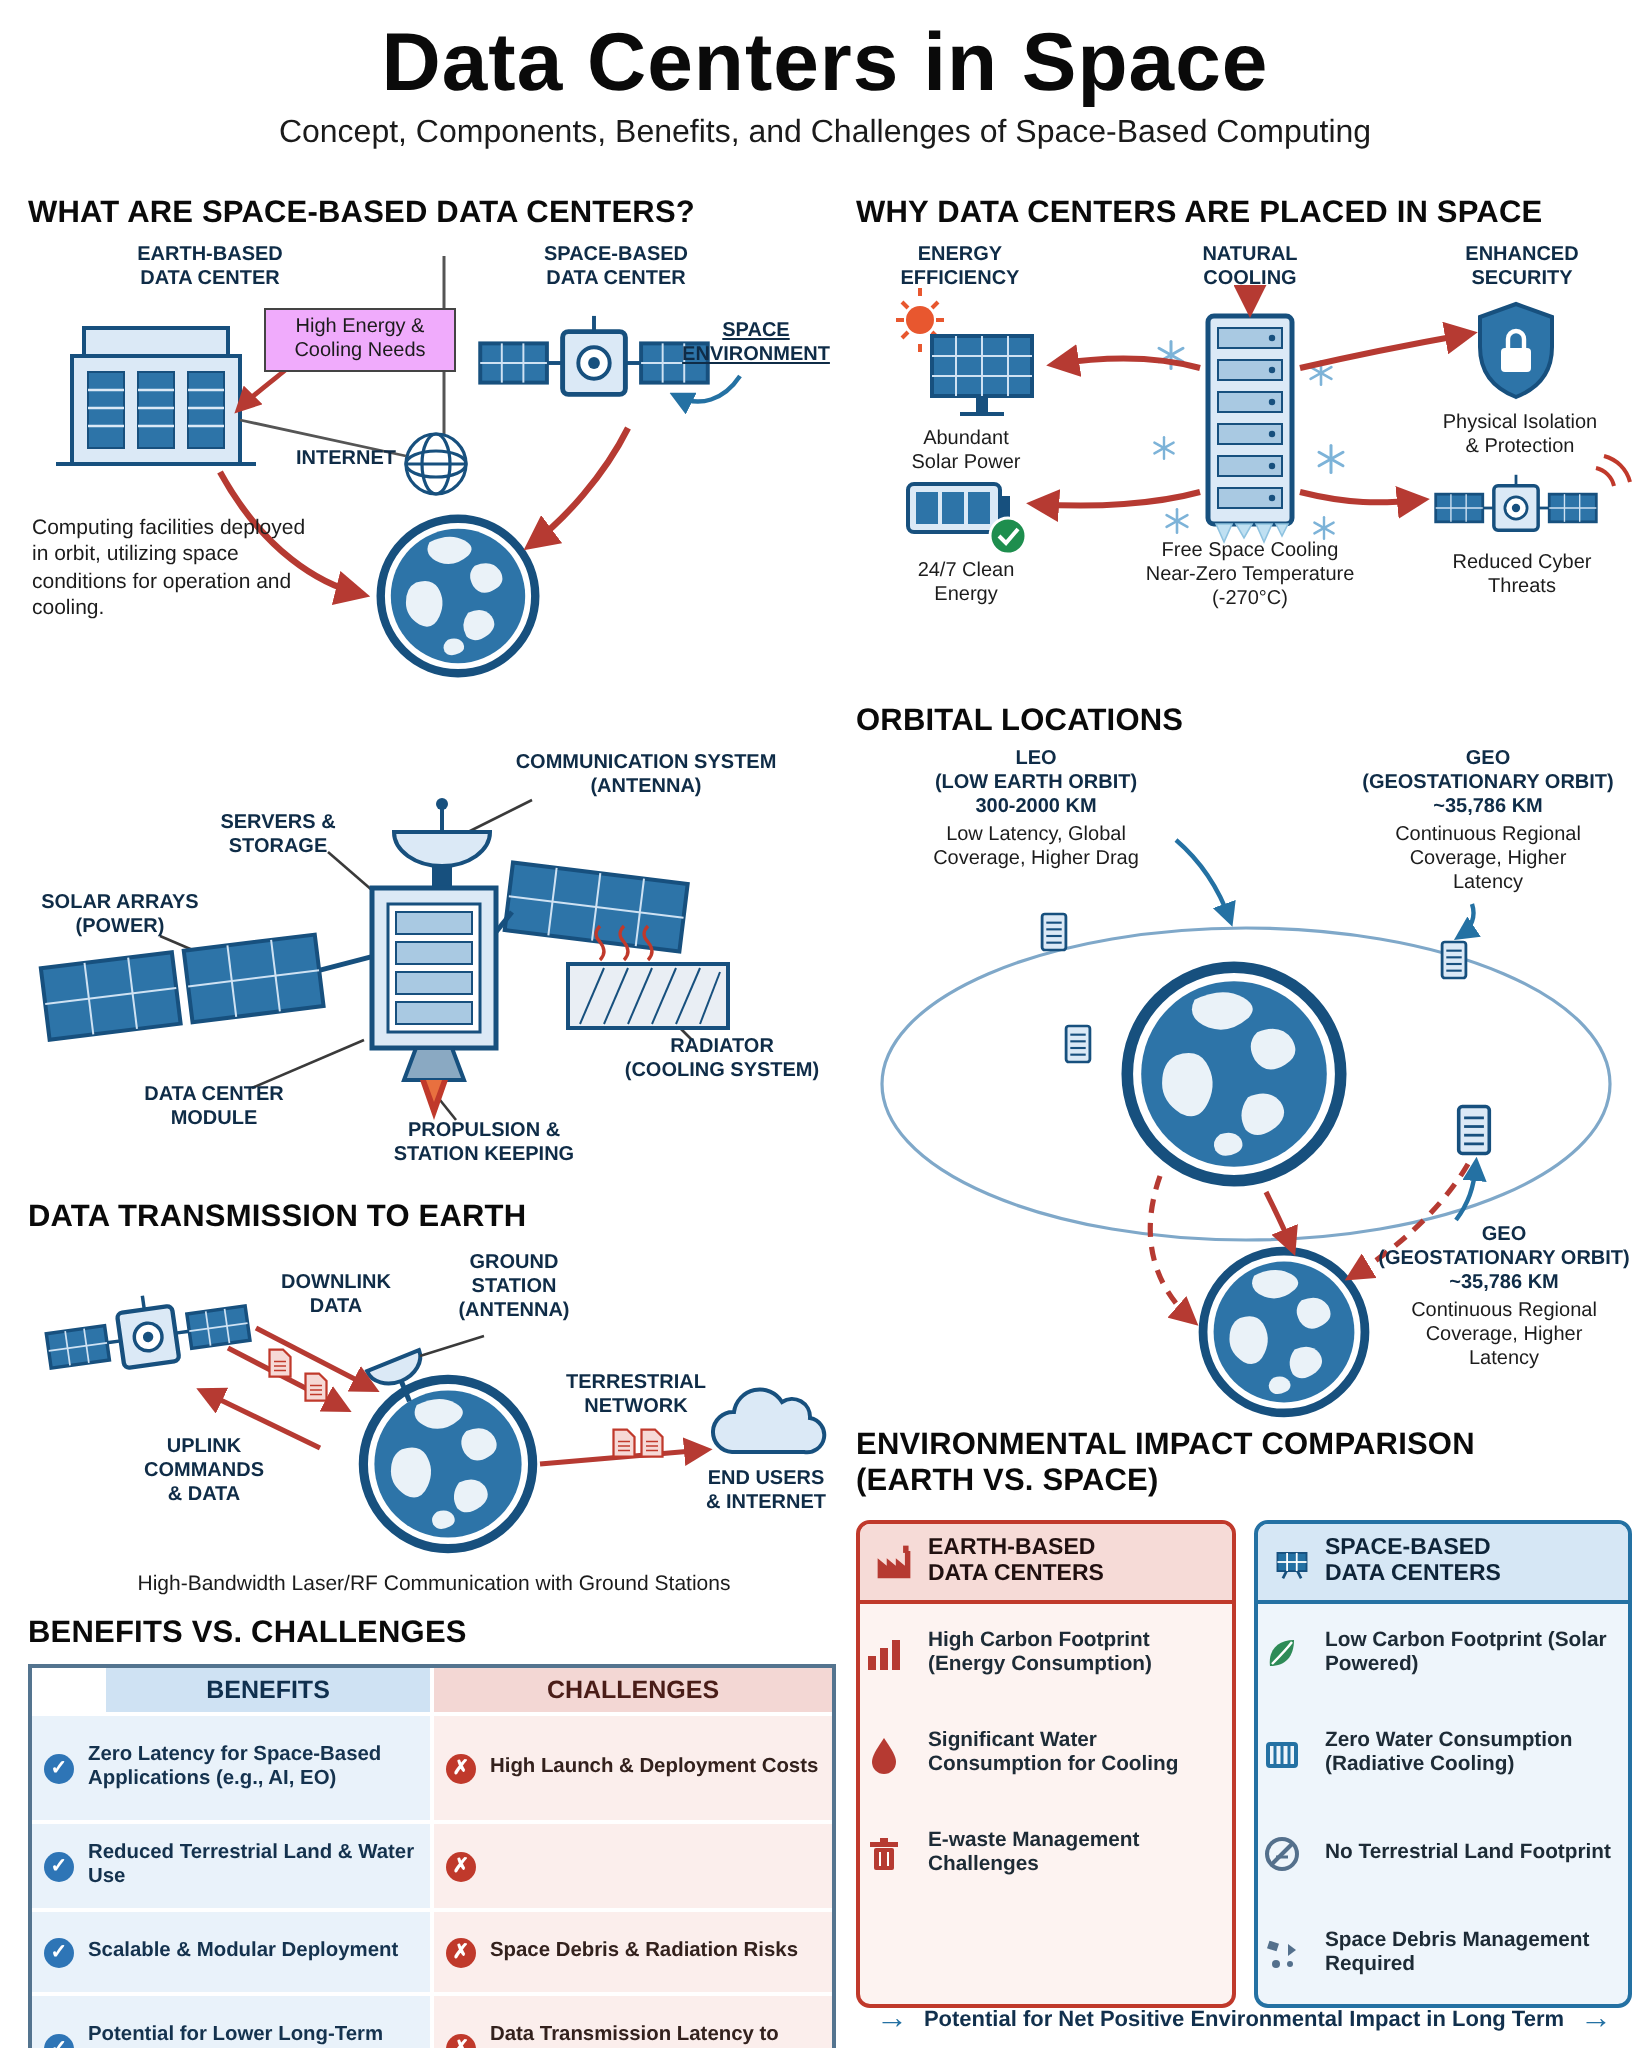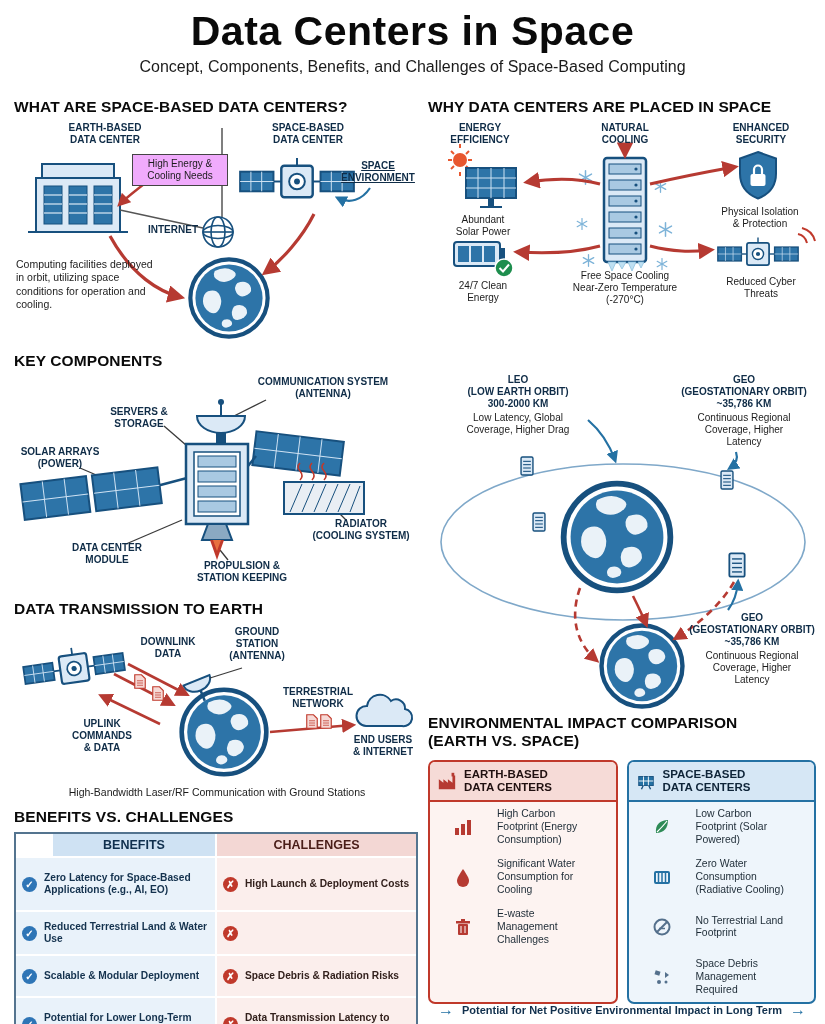--- a/index.html
+++ b/index.html
@@ -30,21 +30,21 @@
   .chip.bb{background:#2e75b6;}
   .chip.cc{background:#c0392b;}
   
   .env-boxes{position:absolute;top:46px;left:0;width:388px;display:flex;gap:9px;}
   .env-box{flex:1;border-radius:7px;overflow:hidden;border:2px solid;}
   .env-box.earth{border-color:#c0392b;background:#fdf3f1;}
   .env-box.space{border-color:#2471a3;background:#eef5fb;}
   .env-head{display:flex;align-items:center;gap:7px;padding:6px 7px;font-size:11.5px;font-weight:800;white-space:pre-line;line-height:1.15;}
   .env-box.earth .env-head{background:#f6dbd7;color:#201010;border-bottom:2px solid #c0392b;}
   .env-box.space .env-head{background:#d6e7f5;color:#0e2438;border-bottom:2px solid #2471a3;}
-  .env-item{display:flex;align-items:center;gap:24px;padding:3px 23px;min-height:44px;font-size:10.4px;font-weight:400;color:#1d2b36;line-height:1.22;}
+  .env-item{display:flex;align-items:center;gap:12px;padding:3px 2px;min-height:44px;font-size:10.4px;font-weight:700;color:#1d2b36;line-height:1.22;}
   .icon20{flex:0 0 20px;}
   .env-footer{position:absolute;left:0;top:288px;width:388px;display:flex;align-items:center;justify-content:center;gap:8px;font-size:11px;font-weight:700;color:#11304d;}
   .env-footer .arr{color:#2471a3;font-size:16px;font-weight:800;line-height:1;}
 </style>
 </head>
 <body>
 
 <svg width="0" height="0" style="position:absolute" aria-hidden="true">
   <defs>
     <marker id="mR" viewBox="0 0 10 10" refX="7" refY="5" markerWidth="5.5" markerHeight="5.5" orient="auto">
@@ -257,21 +257,20 @@
 Near-Zero Temperature
 (-270°C)</div>
       <div class="note" style="left:280px;top:84px;width:104px;">Physical Isolation
 &amp; Protection</div>
       <div class="note" style="left:288px;top:154px;width:90px;">Reduced Cyber
 Threats</div>
     </div>
   </section>
 
   <section class="sec" style="left:14px;top:352px;width:406px;height:244px;">
-    <h2 class="sec-h">KEY COMPONENTS</h2>
     <div class="canvas" style="top:22px;width:406px;height:222px;">
       <svg class="underlay" width="406" height="222" viewBox="0 0 406 222">
         <g stroke="#3a3a3a" stroke-width="1.3">
           <line x1="252" y1="26" x2="216" y2="44"></line>
           <line x1="150" y1="52" x2="180" y2="78"></line>
           <line x1="66" y1="94" x2="94" y2="106"></line>
           <line x1="332" y1="146" x2="324" y2="138"></line>
           <line x1="112" y1="170" x2="168" y2="146"></line>
           <line x1="214" y1="186" x2="206" y2="176"></line>
         </g>
@@ -345,20 +344,21 @@
       <div class="lbl" style="left:288px;top:144px;width:118px;">RADIATOR
 (COOLING SYSTEM)</div>
       <div class="lbl" style="left:46px;top:168px;width:94px;">DATA CENTER
 MODULE</div>
       <div class="lbl" style="left:164px;top:186px;width:128px;">PROPULSION &amp;
 STATION KEEPING</div>
     </div>
   </section>
 
   <section class="sec" style="left:428px;top:352px;width:388px;height:358px;">
+    <h2 class="sec-h">ORBITAL LOCATIONS</h2>
     <div class="canvas" style="top:22px;width:388px;height:336px;">
       <svg class="underlay" width="388" height="336" viewBox="0 0 388 336">
         <ellipse cx="195" cy="168" rx="182" ry="78" fill="none" stroke="#7fa8c9" stroke-width="1.6"></ellipse>
         <use href="#globe" x="131" y="105" width="116" height="116"></use>
         <use href="#globe" x="170" y="248" width="88" height="88"></use>
         <use href="#rack" x="92" y="82" width="14" height="20"></use>
         <use href="#rack" x="104" y="138" width="14" height="20"></use>
         <use href="#rack" x="292" y="96" width="14" height="20"></use>
         <use href="#rack" x="300" y="178" width="18" height="26"></use>
         <g fill="none" stroke="#2471a3" stroke-width="2.2">

